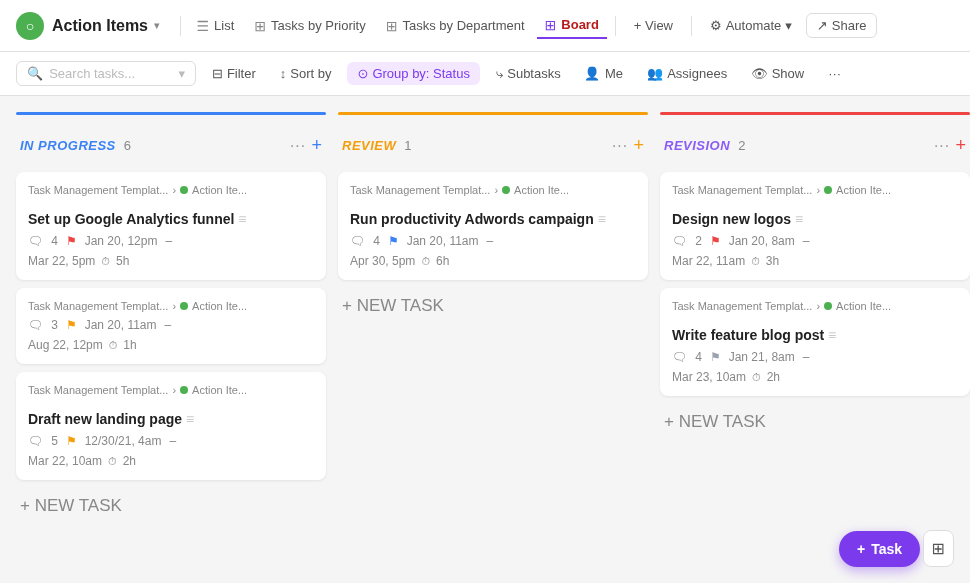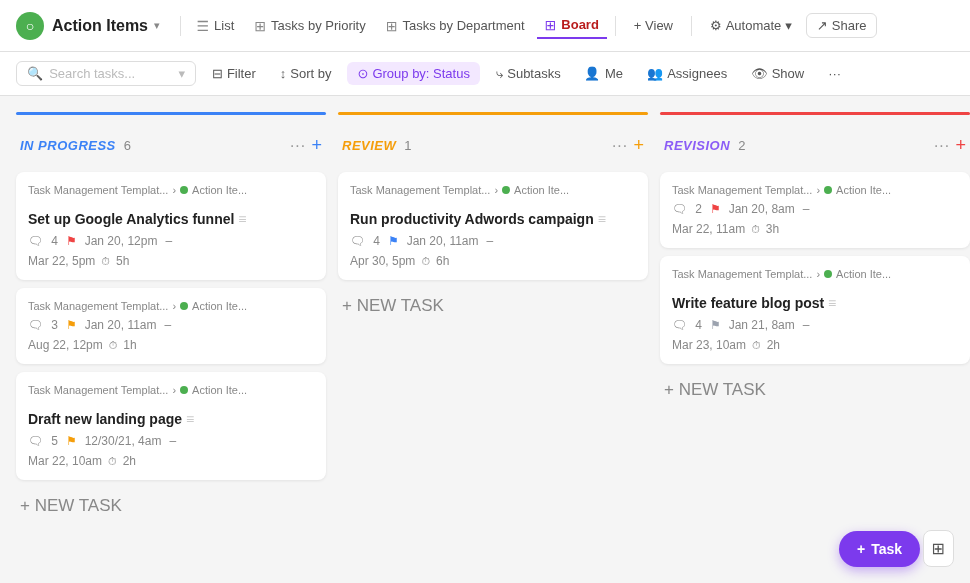--- a/index.html
+++ b/index.html
@@ -245,20 +245,21 @@
       <span class="col-dots">···</span>
       <span class="col-add" style="color:#ef4444">+</span>
     </div>
   <div class="card">
       <div class="card-meta">
         <span style="color:#888;font-size:11px;">Task Management Templat...</span>
         <span style="color:#888">›</span>
         <span class="card-dot"></span>
         <span style="color:#888;font-size:11px;">Action Ite...</span>
       </div>
+      <div class="card-title">Design new logos <span style="font-size:14px;color:#ccc;">≡</span></div>
       <div class="card-row">
         <span style="color:#888;">🗨</span>
         <span>2</span>
         <span style="color:#ef4444;">⚑</span>
         <span>Jan 20, 8am</span>
         <span>–</span>
       </div>
       <div class="card-bottom-row">
         <span>Mar 22, 11am</span>
         <span style="font-size:11px;">⏱</span>

